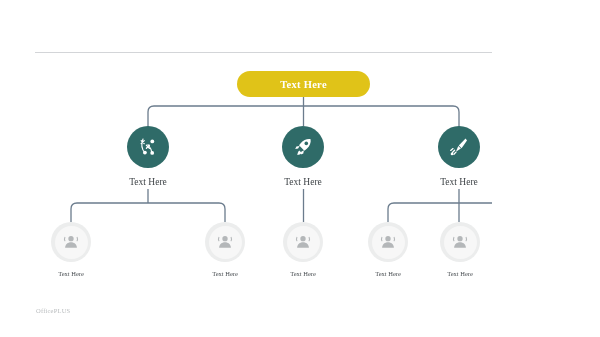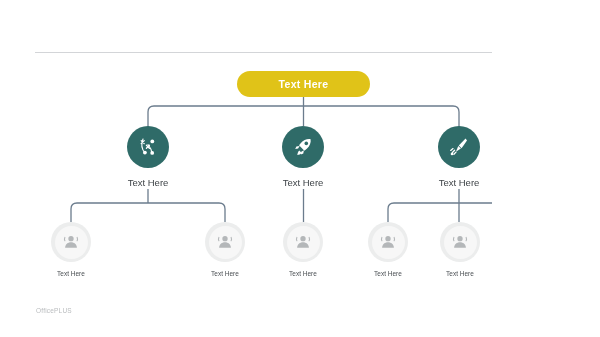--- a/index.html
+++ b/index.html
@@ -9,20 +9,21 @@
   }
   body {
     font-family: "Liberation Sans", sans-serif;
   }
   #slide {
     position: relative;
     width: 492px;
     height: 337px;
     background: #ffffff;
     overflow: hidden;
+    font-family: Liberation Serif, serif;
   }
 
   
   .top-rule {
     position: absolute;
     left: 35px;
     top: 52px;
     width: 530px;
     height: 1px;
     background: #d3d5d8;

